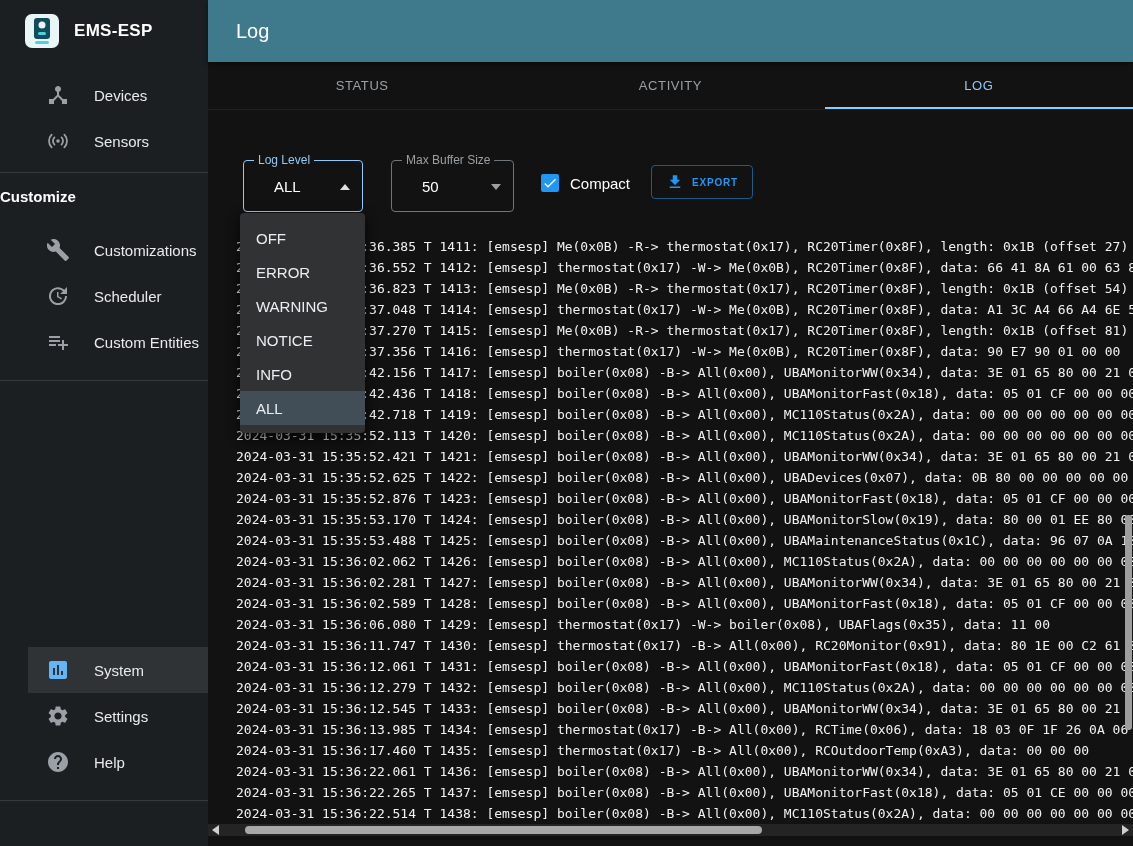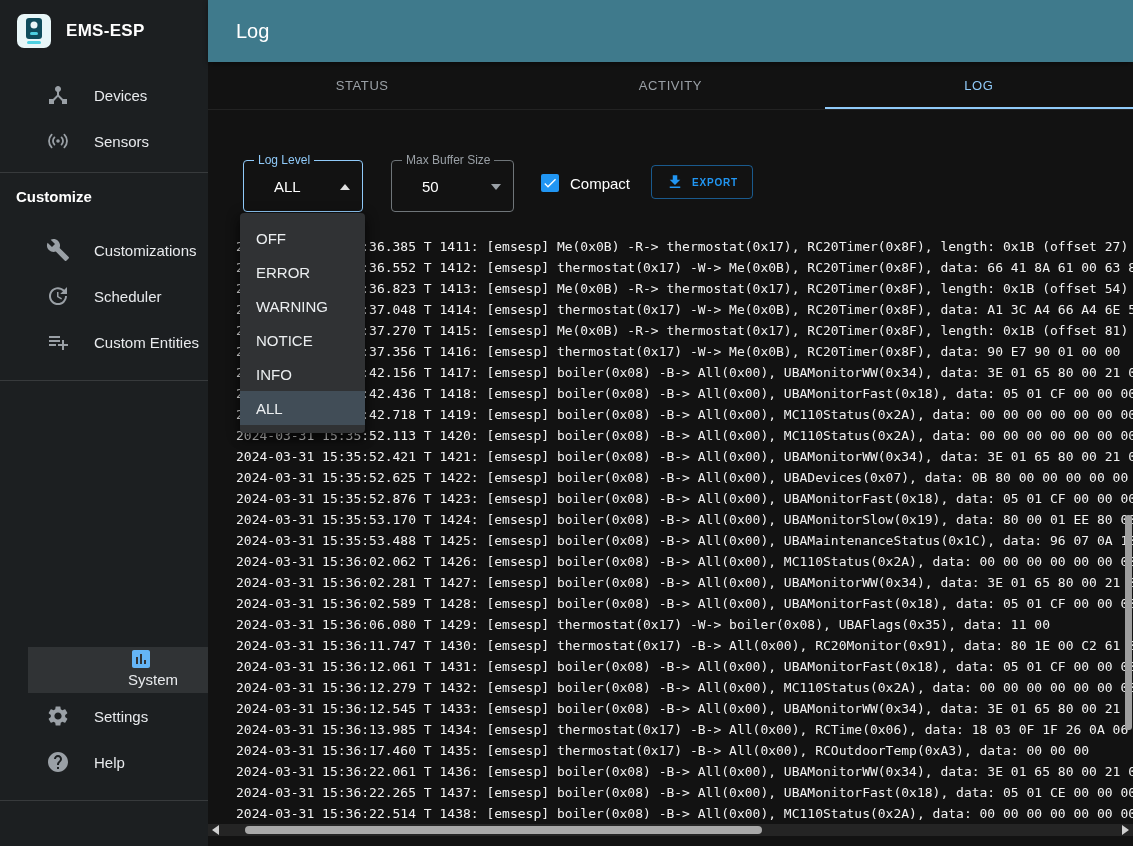--- a/index.html
+++ b/index.html
@@ -2,28 +2,28 @@
 <html><head>
 <meta charset="utf-8">
 <style>
   * { box-sizing: border-box; margin: 0; padding: 0; }
   html,body { background:#000; }
   body { font-family: "Liberation Sans", sans-serif; }
   .app { position:relative; width:1133px; height:846px; overflow:hidden; background:#121212; color:#fff; }
 
   
   .sidebar { position:absolute; left:0; top:0; width:208px; height:846px; background:#1c1f21; }
-  .sidebar-header { position:absolute; left:0; top:0; width:208px; height:62px; display:flex; align-items:center; padding-left:16px; }
+  .sidebar-header { position:absolute; left:0; top:0; width:208px; height:62px; display:flex; align-items:center; padding-left:24px; }
   .logo { width:36px; height:36px; display:inline-flex; }
   .app-title { margin-left:14px; font-size:17px; font-weight:700; letter-spacing:.3px; color:#fff; }
   .nav-item { position:absolute; left:0; width:208px; height:46px; display:flex; align-items:center; padding-left:18px; cursor:pointer;margin-left:28px; }
-  .nav-item.active { background:rgba(255,255,255,0.09);flex-direction:column; }
+  .nav-item.active { background:rgba(255,255,255,0.09); }
   .nav-icon { width:24px; height:24px; display:inline-flex; flex:0 0 24px; }
   .nav-label { margin-left:24px; font-size:15px; color:#e8eaed; white-space:nowrap; }
-  .section-header { position:absolute; left:0; width:208px; height:46px; line-height:46px; padding-left:16px; font-size:15px; font-weight:700; color:#fff; }
+  .section-header { position:absolute; left:0; width:208px; height:46px; line-height:46px; font-size:15px; font-weight:700; color:#fff; }
   .sb-divider { position:absolute; left:0; width:208px; height:1px; background:rgba(255,255,255,0.12); }
 
   
   .topbar { position:absolute; left:208px; top:0; width:925px; height:62px; background:#3f7a8c; display:flex; align-items:center; padding-left:28px; box-shadow:0 2px 5px rgba(0,0,0,.4); z-index:5; }
   .topbar-title { font-size:20px; font-weight:500; color:#fff; }
 
   
   .tabbar { position:absolute; left:208px; top:62px; width:925px; height:48px; display:flex; border-bottom:1px solid rgba(255,255,255,0.07); background:#121212; }
   .tab { flex:1; display:flex; align-items:center; justify-content:center; font-size:13px; font-weight:500; letter-spacing:.6px; color:#9aa0a6; cursor:pointer; position:relative; }
   .tab.active { color:#90caf9; }

